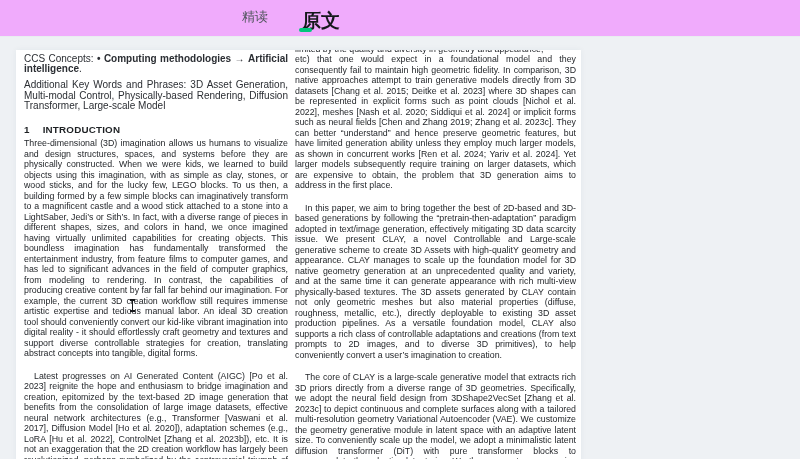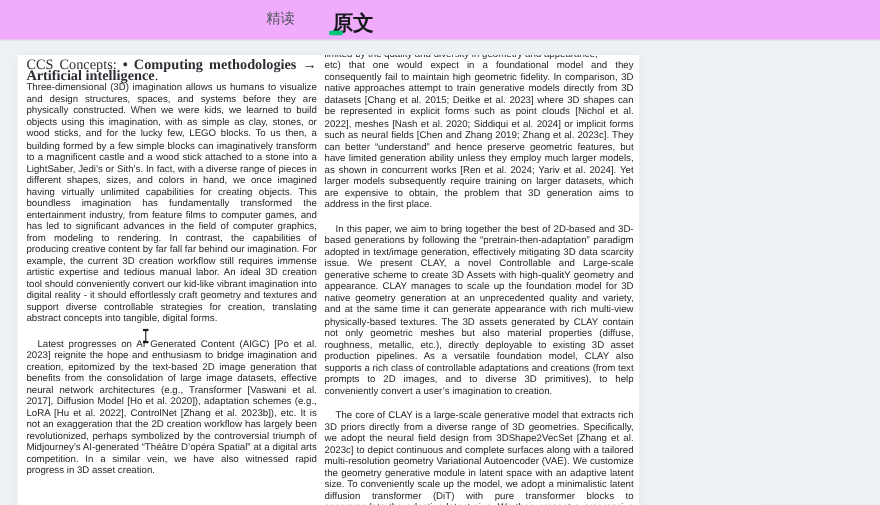--- a/index.html
+++ b/index.html
@@ -50,22 +50,22 @@
   .col { color: #24272b; }
   .col-left  { width: 264px; padding-top: 4px; }
   .col-right { width: 281px; }
 
   .serif {
     font-family: Liberation Sans, sans-serif;
     font-size: 8.8px; line-height: 10.5px;
     text-align: justify;
   }
   .smallmeta {
-    font-family: Liberation Serif, serif;
-    font-size: 13px; line-height: 10.2px;
+    font-family: Liberation Sans, sans-serif;
+    font-size: 10px; line-height: 10.2px;
     text-align: justify;
     color: #2b2e33;
   }
   .keywords { margin-top: 6px; }
 
   .section-heading {
     margin-top: 13px; margin-bottom: 3px;
     font-family: "Liberation Sans", sans-serif;
     font-size: 9.8px; font-weight: 700; color: #1d2023;
     letter-spacing: 0.2px;
@@ -105,21 +105,25 @@
   <div class="tab-underline"></div>
 </div>
 
 <div class="page-card">
   <div class="page-inner">
 
     <div class="col col-left">
       <div class="smallmeta">
         <span>CCS Concepts: </span><b>• </b><b>Computing methodologies </b><span>→ </span><b>Artificial intelligence</b><span>.</span>
       </div>
+      <div class="smallmeta keywords">Additional Key Words and Phrases: 3D Asset Generation, Multi-modal Control, Physically-based Rendering, Diffusion Transformer, Large-scale Model</div>
 
+      <div class="section-heading">
+        <span class="sec-num">1</span><span>INTRODUCTION</span>
+      </div>
 
       <p class="serif para">Three-dimensional (3D) imagination allows us humans to visualize and design structures, spaces, and systems before they are physically constructed. When we were kids, we learned to build objects using this imagination, with as simple as clay, stones, or wood sticks, and for the lucky few, LEGO blocks. To us then, a building formed by a few simple blocks can imaginatively transform to a magnificent castle and a wood stick attached to a stone into a LightSaber, Jedi’s or Sith’s. In fact, with a diverse range of pieces in different shapes, sizes, and colors in hand, we once imagined having virtually unlimited capabilities for creating objects. This boundless imagination has fundamentally transformed the entertainment industry, from feature films to computer games, and has led to significant advances in the field of computer graphics, from modeling to rendering. In contrast, the capabilities of producing creative content by far fall far behind our imagination. For example, the current 3D creation workflow still requires immense artistic expertise and tedious manual labor. An ideal 3D creation tool should conveniently convert our kid-like vibrant imagination into digital reality - it should effortlessly craft geometry and textures and support diverse controllable strategies for creation, translating abstract concepts into tangible, digital forms.</p>
       <p class="serif para indent">Latest progresses on AI Generated Content (AIGC) [Po et al. 2023] reignite the hope and enthusiasm to bridge imagination and creation, epitomized by the text-based 2D image generation that benefits from the consolidation of large image datasets, effective neural network architectures (e.g., Transformer [Vaswani et al. 2017], Diffusion Model [Ho et al. 2020]), adaptation schemes (e.g., LoRA [Hu et al. 2022], ControlNet [Zhang et al. 2023b]), etc. It is not an exaggeration that the 2D creation workflow has largely been revolutionized, perhaps symbolized by the controversial triumph of Midjourney’s AI-generated “Théâtre D’opéra Spatial” at a digital arts competition. In a similar vein, we have also witnessed rapid progress in 3D asset creation.</p>
     </div>
 
     <div class="col col-right">
       <div class="clipped-line-window">
         <div class="serif">limited by the quality and diversity in geometry and appearance,</div>
       </div>
       <p class="serif para">etc) that one would expect in a foundational model and they consequently fail to maintain high geometric fidelity. In comparison, 3D native approaches attempt to train generative models directly from 3D datasets [Chang et al. 2015; Deitke et al. 2023] where 3D shapes can be represented in explicit forms such as point clouds [Nichol et al. 2022], meshes [Nash et al. 2020; Siddiqui et al. 2024] or implicit forms such as neural fields [Chen and Zhang 2019; Zhang et al. 2023c]. They can better “understand” and hence preserve geometric features, but have limited generation ability unless they employ much larger models, as shown in concurrent works [Ren et al. 2024; Yariv et al. 2024]. Yet larger models subsequently require training on larger datasets, which are expensive to obtain, the problem that 3D generation aims to address in the first place.</p>

